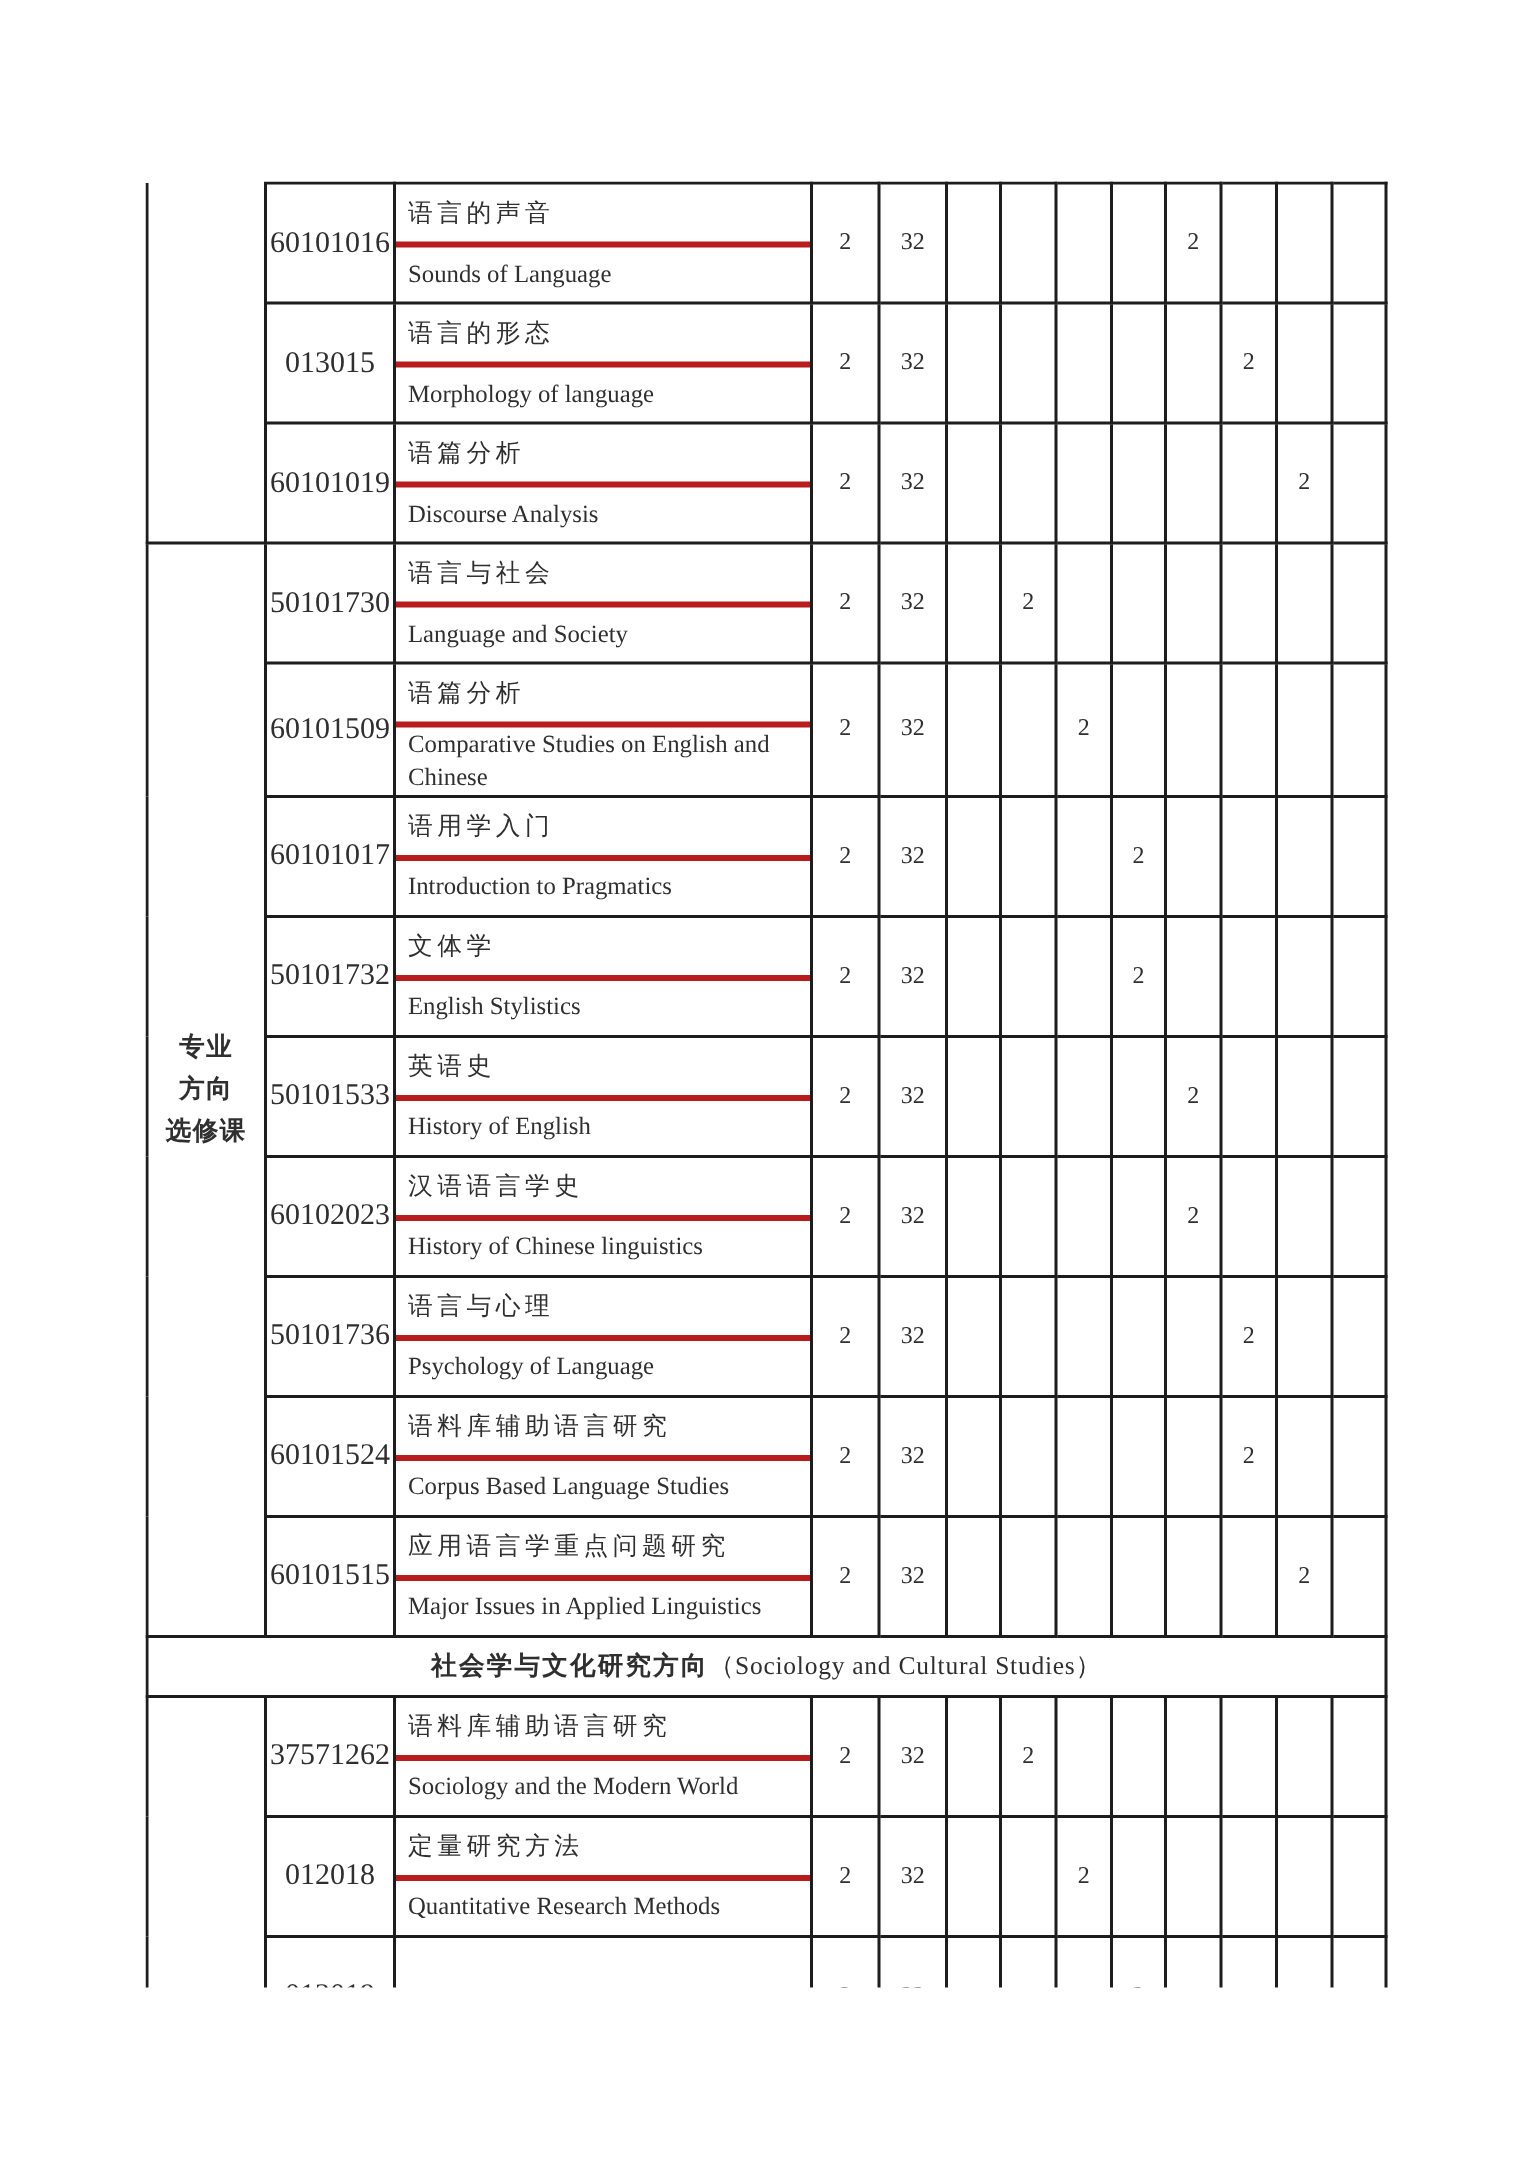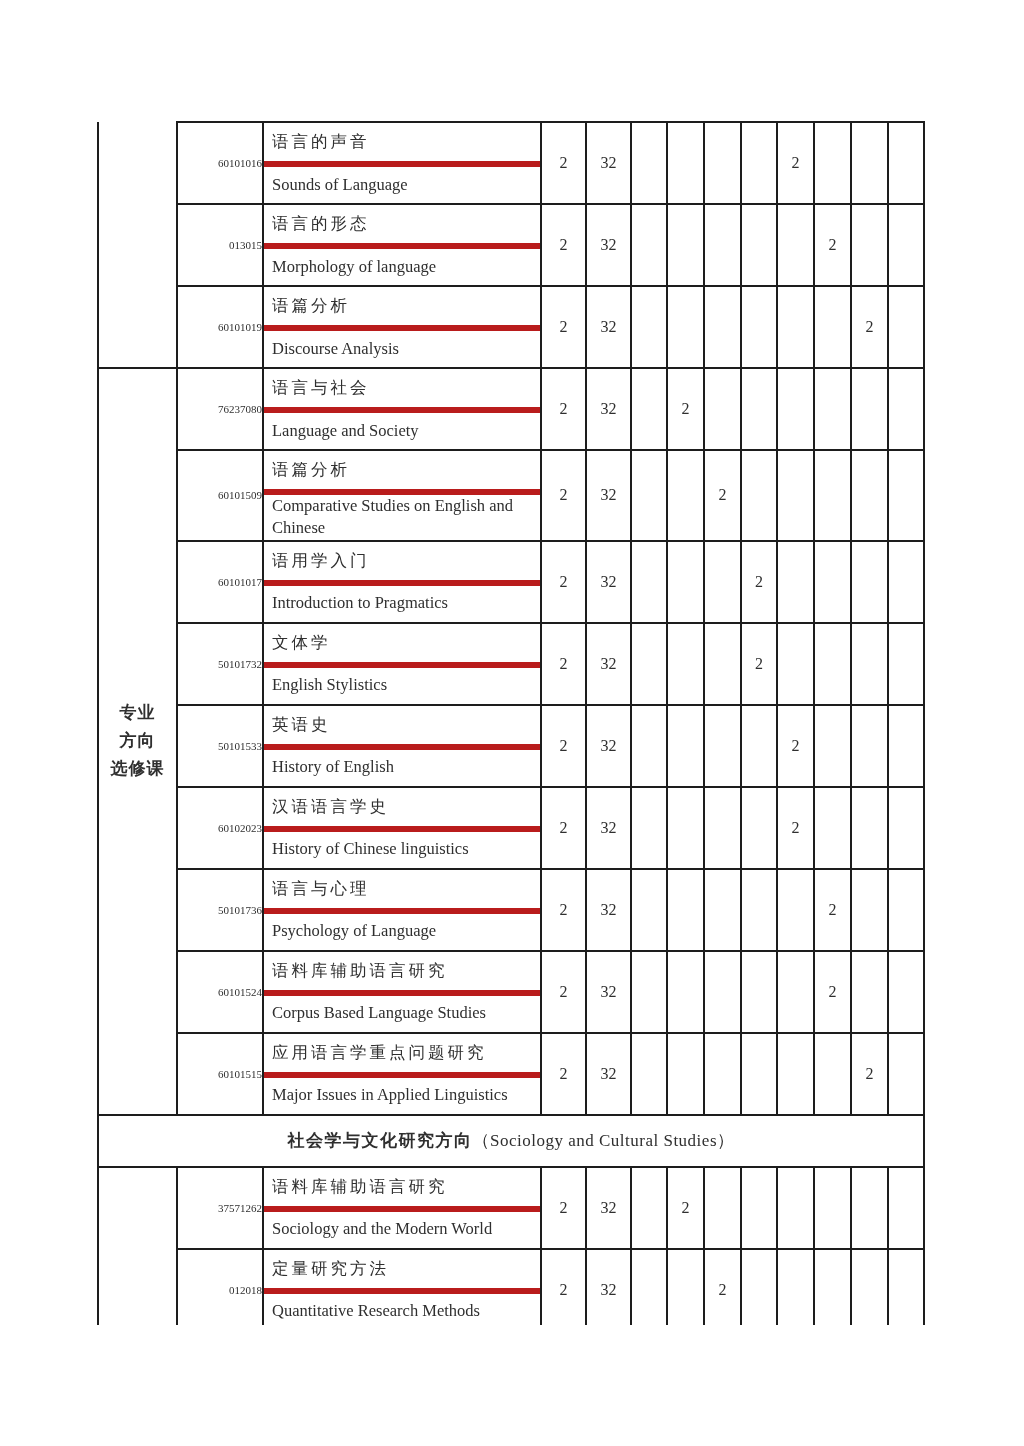--- a/index.html
+++ b/index.html
@@ -34,46 +34,46 @@
   tbody tr:nth-child(1), tbody tr:nth-child(2), tbody tr:nth-child(3) { height: 76px; }
   td.cat-cell {
     text-align: center;
     font-weight: bold;
     font-size: 17px;
     letter-spacing: 1px;
     line-height: 1.65;
   }
   tbody tr:first-child td.cat-cell { border-top: none; }
   td.code-cell {
-    text-align: right;
-    font-size: 11px;
+    text-align: center;
+    font-size: 20px;
   }
   td.name-cell { padding: 0; vertical-align: top; }
   .name-cn {
-    border-bottom: 6px solid #b91c1c;
+    border-bottom: 4px solid #b91c1c;
     min-height: 34px;
     display: flex;
     align-items: center;
     padding: 2px 8px;
     font-size: 16.5px;
     letter-spacing: 3px;
   }
   .name-en {
     min-height: 36px;
     display: flex;
     align-items: center;
     padding: 0 8px;
     font-size: 16.5px;
     line-height: 1.35;
   }
   td.num-cell {
     text-align: center;
     font-size: 16px;
   }
-  tr.header-row { height: 52px; }
+  tr.header-row { height: 40px; }
   tr.header-row td {
     text-align: center;
     font-size: 17px;
   }
   .sec-cn { font-weight: bold; letter-spacing: 1.5px; }
   .sec-en { font-weight: normal; letter-spacing: 0.5px; }
 </style>
 </head>
 <body>
 
@@ -159,21 +159,21 @@
             <td class="num-cell sem-cell"></td>
             <td class="num-cell sem-cell">2</td>
             <td class="num-cell sem-cell"></td>
           </tr>
           <tr class="course-row">
             <td class="cat-cell" rowspan="9">
               <div class="cat-line">专业</div>
               <div class="cat-line">方向</div>
               <div class="cat-line">选修课</div>
             </td>
-            <td class="code-cell">76237080</td>
+            <td class="code-cell">50101730</td>
             <td class="name-cell">
               <div class="name-cn">
                 <span>语言与社会</span>
               </div>
               <div class="name-en">
                 <span>Language and Society</span>
               </div>
             </td>
             <td class="num-cell">2</td>
             <td class="num-cell">32</td>

